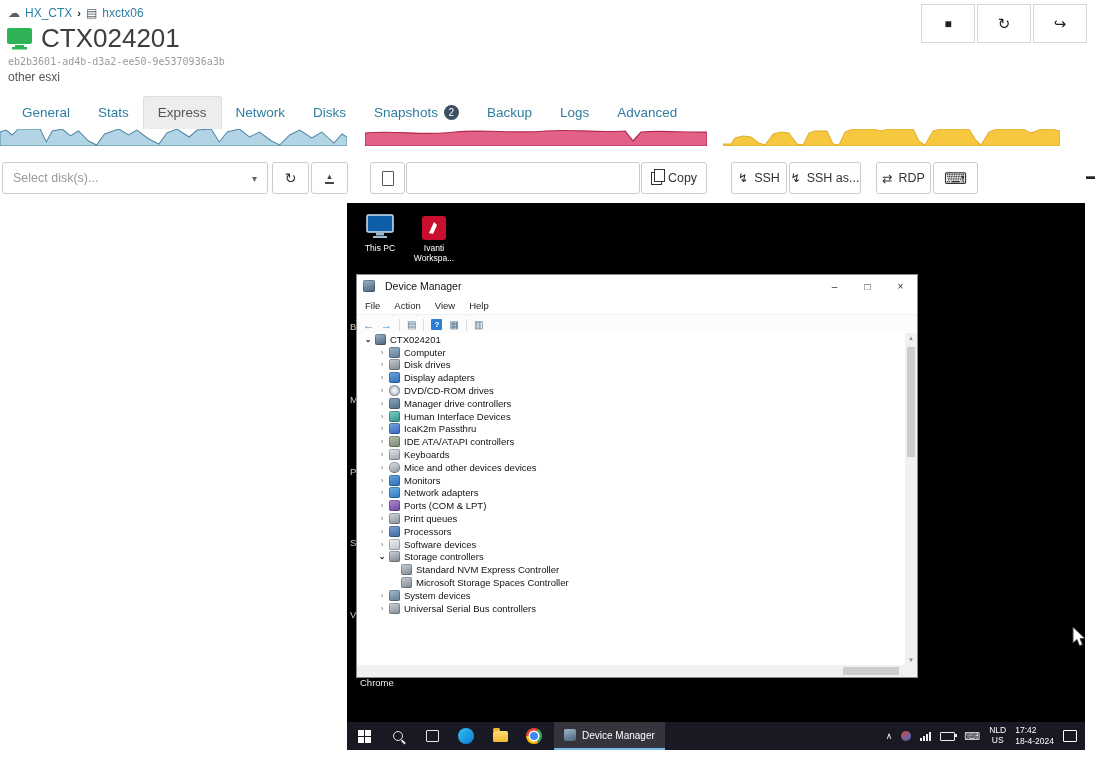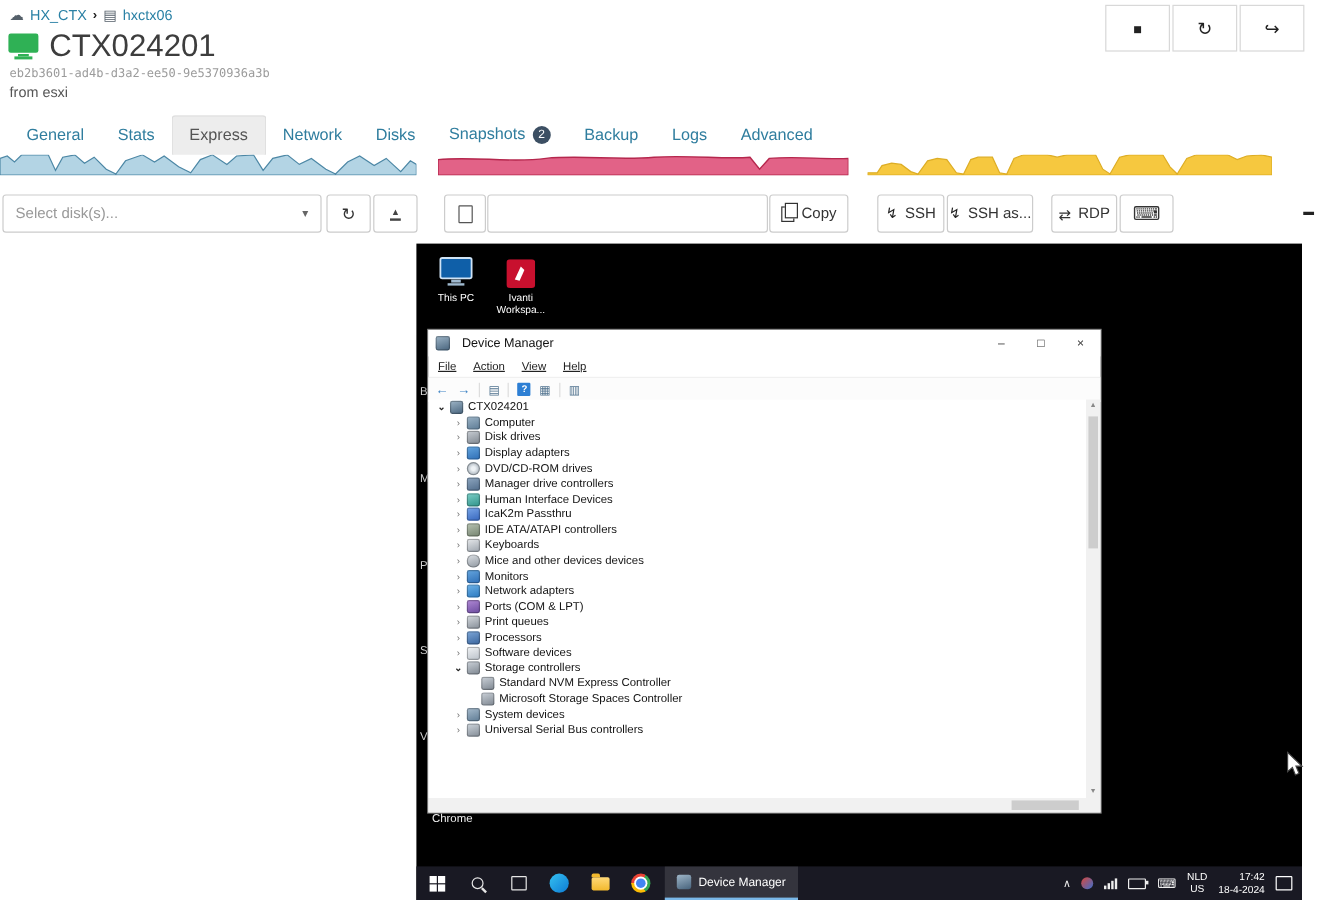--- a/index.html
+++ b/index.html
@@ -71,21 +71,21 @@
 
   .chrome-label{position:absolute;left:13px;top:474px;color:#eee;font-size:9.5px;text-shadow:1px 1px 1px #000;}
 
   
   .dmwin{position:absolute;left:10px;top:72px;width:560px;height:402px;background:#fff;
          box-shadow:0 0 0 1px #8a8a8a,3px 4px 10px rgba(0,0,0,.55);font-size:10px;color:#000;}
   .dm-titlebar{height:22px;display:flex;align-items:center;padding-left:6px;gap:6px;background:#fff;}
   .dm-title{font-size:10.5px;color:#111;}
   .dm-controls{margin-left:auto;display:flex;height:100%;}
   .dm-ctl{width:33px;display:flex;align-items:center;justify-content:center;font-size:10px;color:#333;cursor:pointer;}
-  .dm-menubar{height:17px;display:flex;gap:14px;align-items:center;padding-left:8px;font-size:9.5px;color:#222;border-bottom:1px solid #f0f0f0;text-decoration:underline;}
+  .dm-menubar{height:17px;display:flex;gap:14px;align-items:center;padding-left:8px;font-size:9.5px;color:#222;border-bottom:1px solid #f0f0f0;}
   .dm-menubar span{cursor:pointer;}
   .dm-toolbar{height:19px;display:flex;align-items:center;gap:7px;padding-left:6px;background:#fcfcfc;border-bottom:1px solid #e2e2e2;}
   .nav-arrow{color:#3f84c4;font-weight:bold;font-size:11px;cursor:pointer;}
   .tsep{width:1px;height:12px;background:#ddd;}
   .tbico{font-size:10px;color:#51738f;cursor:pointer;}
   .helpico{width:11px;height:11px;background:#2d7fd4;color:#fff;font-size:8px;font-weight:bold;display:flex;
            align-items:center;justify-content:center;border-radius:1px;cursor:pointer;}
   .dm-body{position:absolute;top:58px;left:0;right:12px;bottom:12px;overflow:hidden;background:#fff;}
   .dm-row{height:12.8px;display:flex;align-items:center;white-space:nowrap;cursor:pointer;}
   .lvl0{padding-left:6px;} .lvl1{padding-left:20px;} .lvl2{padding-left:44px;}
@@ -143,21 +143,21 @@
   .tray{margin-left:auto;display:flex;align-items:center;gap:9px;padding-right:8px;color:#fff;}
   .tray-chev{font-size:9px;color:#eee;cursor:pointer;}
   .tray-app{width:10px;height:10px;border-radius:50%;background:linear-gradient(135deg,#d9483b,#3a6fd0);cursor:pointer;}
   .net-bars{display:flex;align-items:flex-end;gap:1px;cursor:pointer;}
   .net-bars i{width:2px;background:#eee;display:block;}
   .net-bars i:nth-child(1){height:3px;} .net-bars i:nth-child(2){height:5px;} .net-bars i:nth-child(3){height:7px;} .net-bars i:nth-child(4){height:9px;}
   .batt{width:13px;height:7px;border:1px solid #eee;border-radius:1px;position:relative;cursor:pointer;}
   .batt:after{content:'';position:absolute;right:-3px;top:1.5px;width:2px;height:3px;background:#eee;}
   .tray-kbd{font-size:11px;color:#eee;cursor:pointer;}
   .lang{font-size:8.5px;line-height:1.15;text-align:center;cursor:pointer;}
-  .clock{font-size:8.5px;line-height:1.25;text-align:right;cursor:pointer;}
+  .clock{font-size:8.5px;line-height:1.25;text-align:left;cursor:pointer;}
   .notif{width:12px;height:10px;border:1.2px solid #fff;border-radius:1px;cursor:pointer;}
 
   
   .cursor{position:absolute;left:1072px;top:626px;pointer-events:none;}
 </style>
 </head>
 <body>
 
 <div class="breadcrumb">
   <span class="crumb-ico">☁</span>
@@ -181,21 +181,21 @@
 
 <div class="title-row">
   <svg width="27" height="23">
     <rect x="1" y="1" width="25" height="16" rx="2" fill="#2fb155"></rect>
     <rect x="9" y="18" width="9" height="2" fill="#2fb155"></rect>
     <rect x="6" y="20" width="15" height="2.5" fill="#2fb155"></rect>
   </svg>
   <span class="vm-name">CTX024201</span>
 </div>
 <div class="vm-uuid">eb2b3601-ad4b-d3a2-ee50-9e5370936a3b</div>
-<div class="vm-origin">from esxi</div>
+<div class="vm-origin">other esxi</div>
 
 <nav class="tabs">
   <span class="tab">General</span>
   <span class="tab">Stats</span>
   <span class="tab active">Express</span>
   <span class="tab">Network</span>
   <span class="tab">Disks</span>
   <span class="tab"><span>Snapshots</span><span class="badge">2</span></span>
   <span class="tab">Backup</span>
   <span class="tab">Logs</span>

